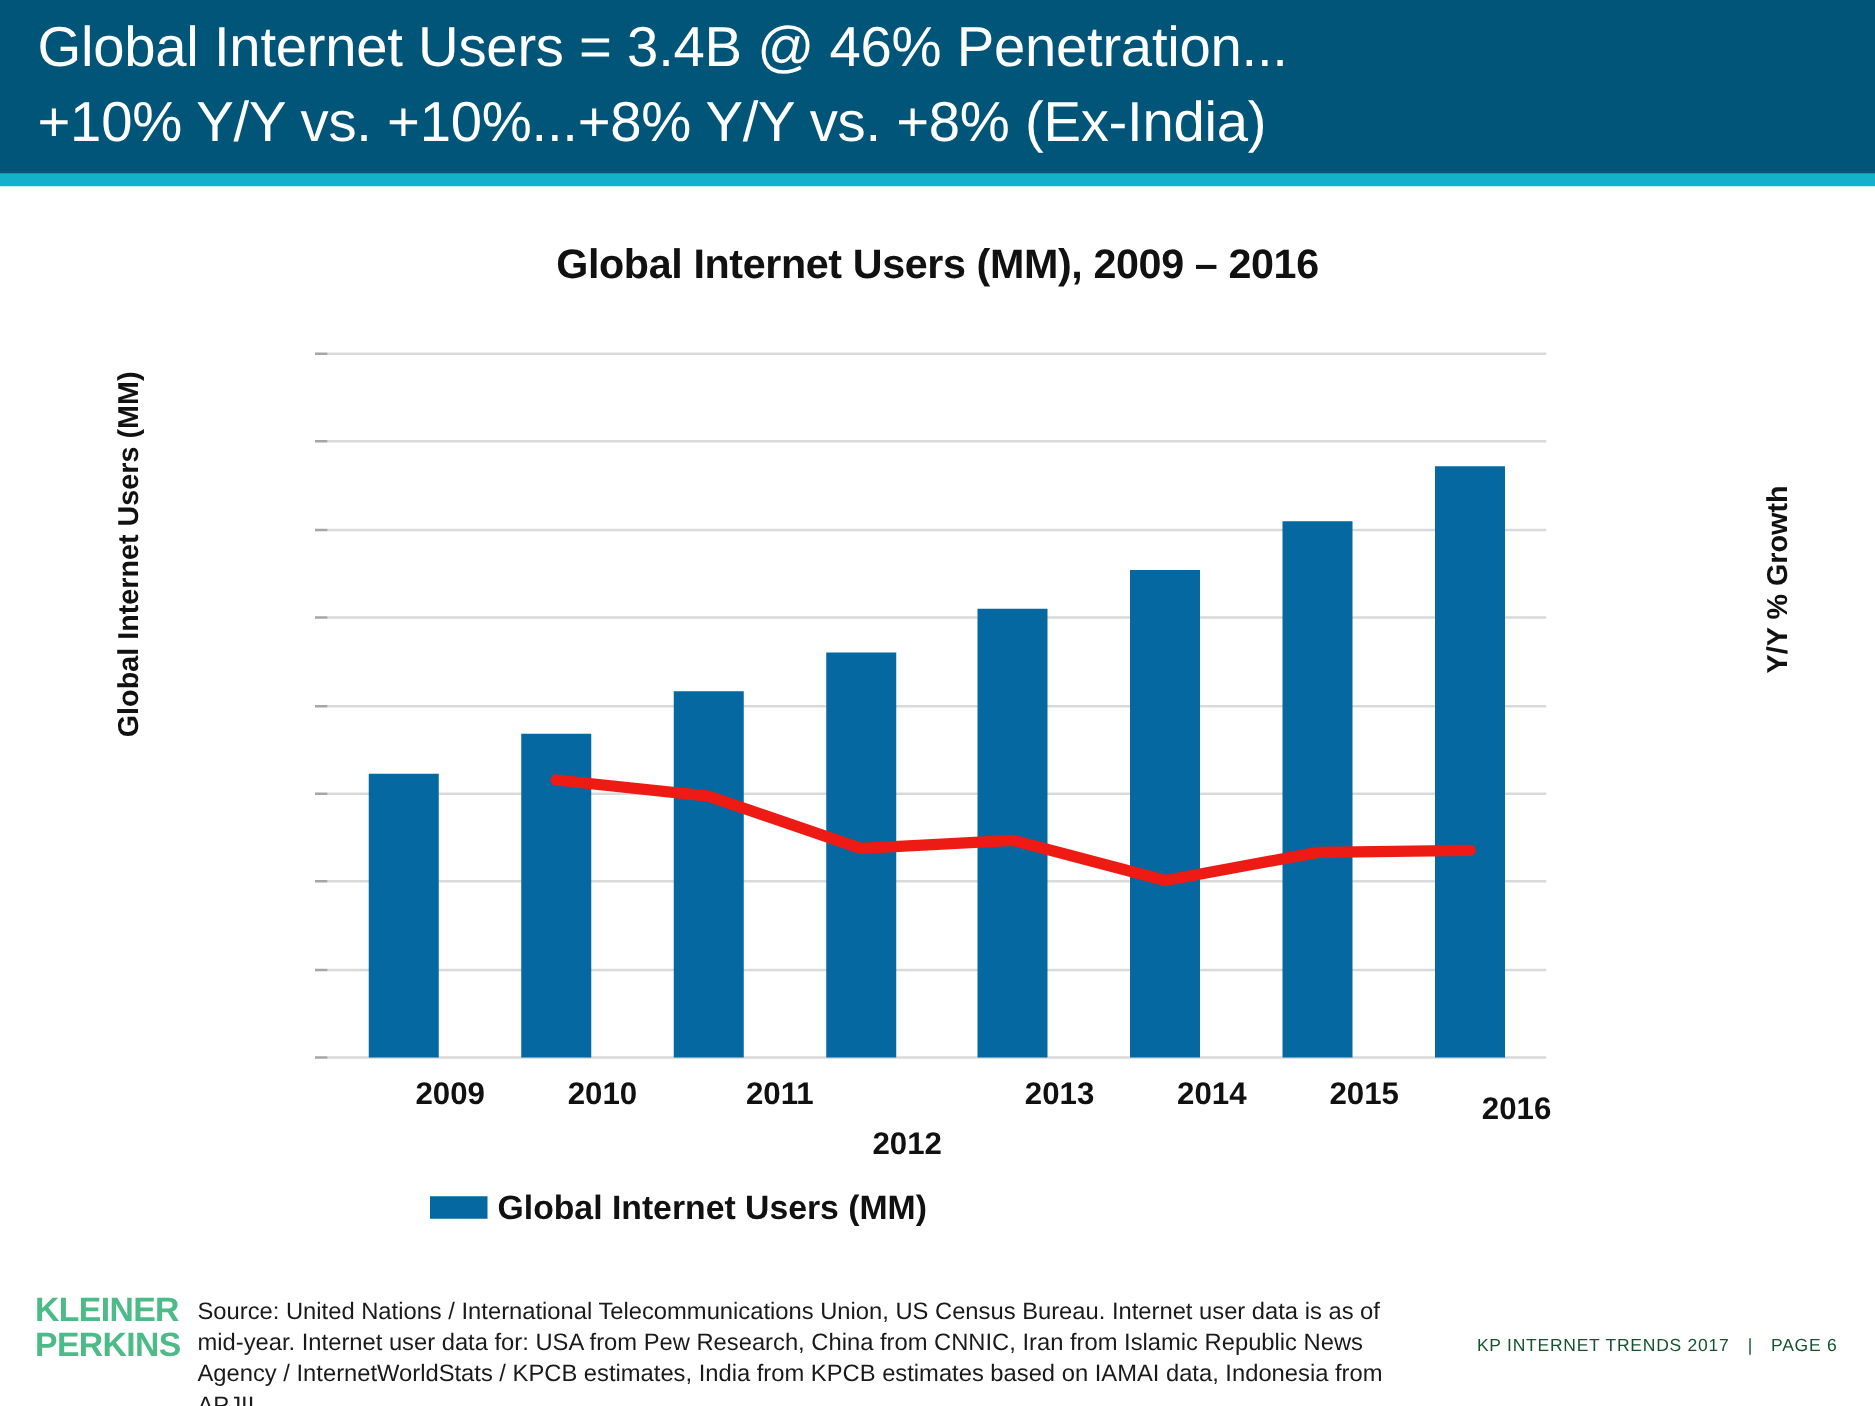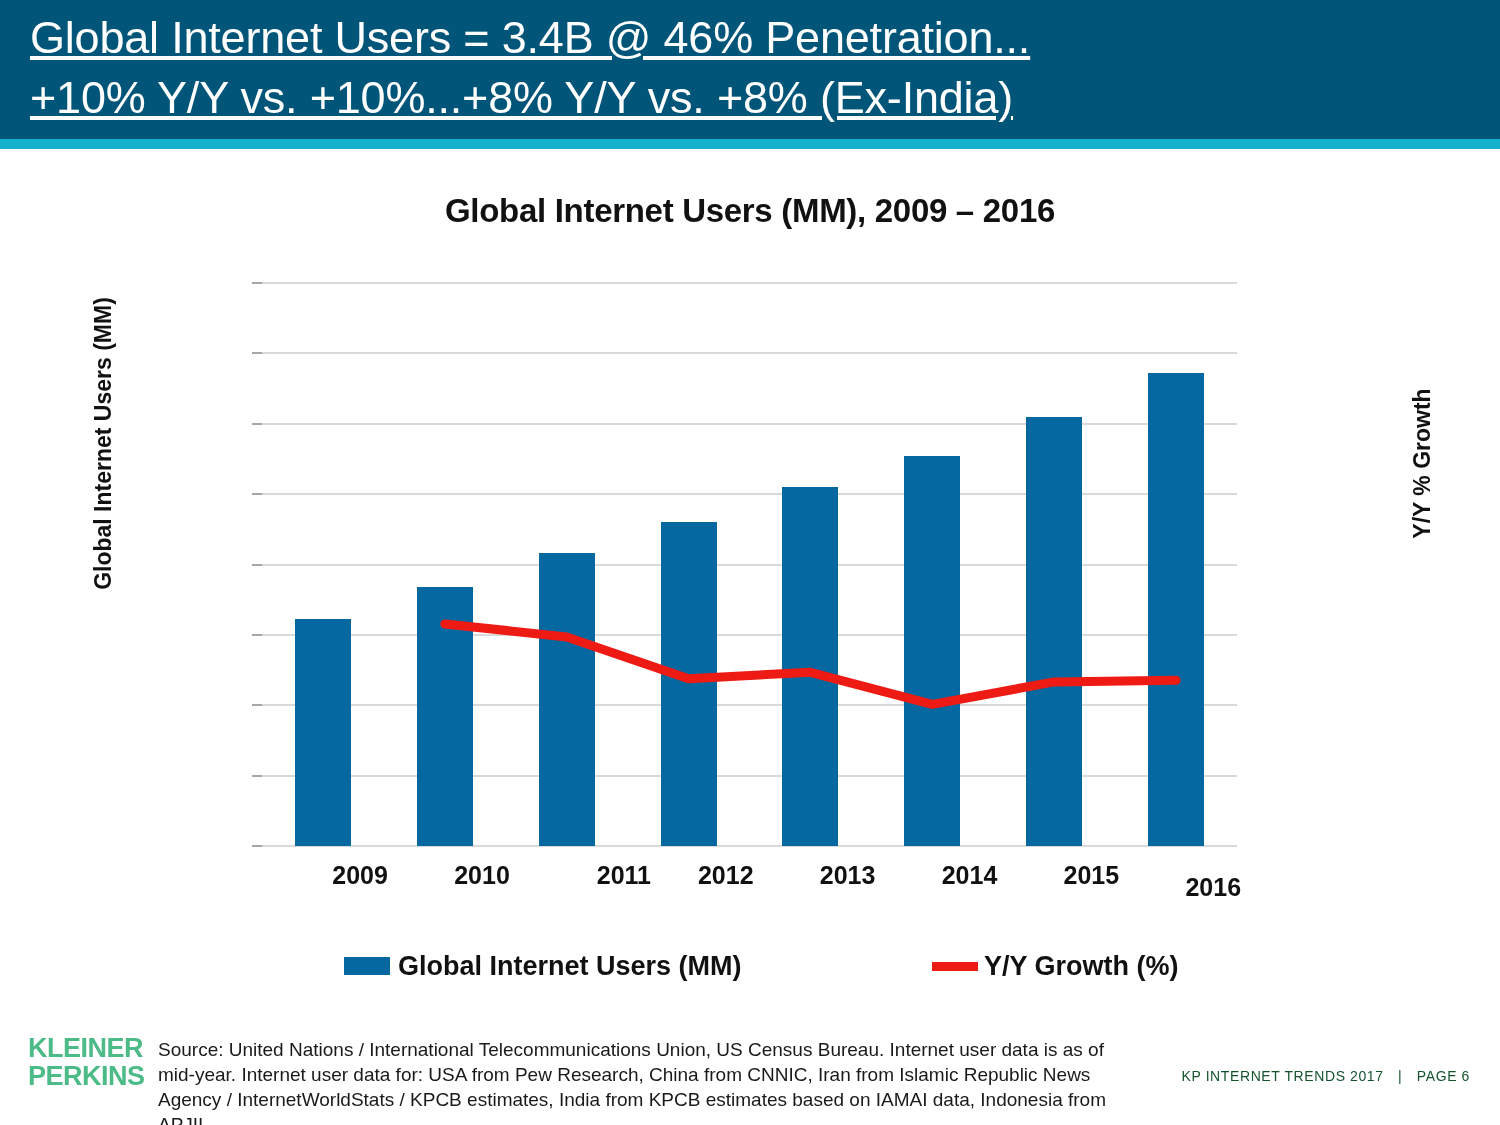--- a/index.html
+++ b/index.html
@@ -21,21 +21,20 @@
   #header-title {
     position: absolute;
     left: 30px; top: 8px;
     width: 1400px;
     color: #ffffff;
     font-size: 45px;
     line-height: 1.33;
     font-weight: 400;
     letter-spacing: -0.2px;
     white-space: pre-line;
-    text-decoration: underline;
   }
   #header-accent {
     position: absolute;
     left: 0; top: 139px;
     width: 1500px; height: 10px;
     background: #14b0cc;
   }
 
   
   #chart-title {
@@ -220,35 +219,31 @@
       <div class="bar" title="2015: 3050" style="left: 764.188px; top: 133.713px; height: 429.287px; background: rgb(5, 104, 160);"></div>
       <div class="bar" title="2016: 3360" style="left: 886.062px; top: 90.08px; height: 472.92px; background: rgb(5, 104, 160);"></div>
     </div>
 
   <svg id="line-svg" viewBox="0 0 975 563" preserveAspectRatio="none" aria-hidden="true">
     <polyline id="growth-line" fill="none" stroke="#ee1b14" stroke-width="9" stroke-linecap="round" stroke-linejoin="round" points="182.8,341.0 304.7,353.9 426.6,395.7 548.4,389.3 670.3,421.4 792.2,398.9 914.1,397.3"></polyline>
   </svg>
 <div class="xlabel" style="left: 257.938px;">2009</div>
     <div class="xlabel" style="left: 379.812px;">2010</div>
     <div class="xlabel" style="left: 521px;">2011</div>
-    <div class="xlabel" style="left: 623.562px;">2012</div>
+    <div class="xlabel" style="left: 623.562px; margin-top: 40px;">2012</div>
     <div class="xlabel" style="left: 745.438px;">2013</div>
     <div class="xlabel" style="left: 867.312px;">2014</div>
     <div class="xlabel" style="left: 989.188px;">2015</div>
     <div class="xlabel" style="left: 1111.06px; margin-top: 12px;">2016</div>
   </div>
 
 <div id="legend">
   <div id="legend-bar-item" class="legend-item">
     <span class="legend-swatch-bar"></span>
     <span class="legend-label">Global Internet Users (MM)</span>
-  </div>
-  <div id="legend-line-item" class="legend-item">
-    <span class="legend-swatch-line"></span>
-    <span class="legend-label">Y/Y Growth (%)</span>
   </div>
 </div>
 
 <div id="logo">
   <div>KLEINER</div>
   <div>PERKINS</div>
 </div>
 <div id="source-note">Source: United Nations / International Telecommunications Union, US Census Bureau. Internet user data is as of mid-year. Internet user data for: USA from Pew Research, China from CNNIC, Iran from Islamic Republic News Agency / InternetWorldStats / KPCB estimates, India from KPCB estimates based on IAMAI data, Indonesia from APJII.</div>
 <div id="page-footer">
   <span>KP INTERNET TRENDS 2017</span>

